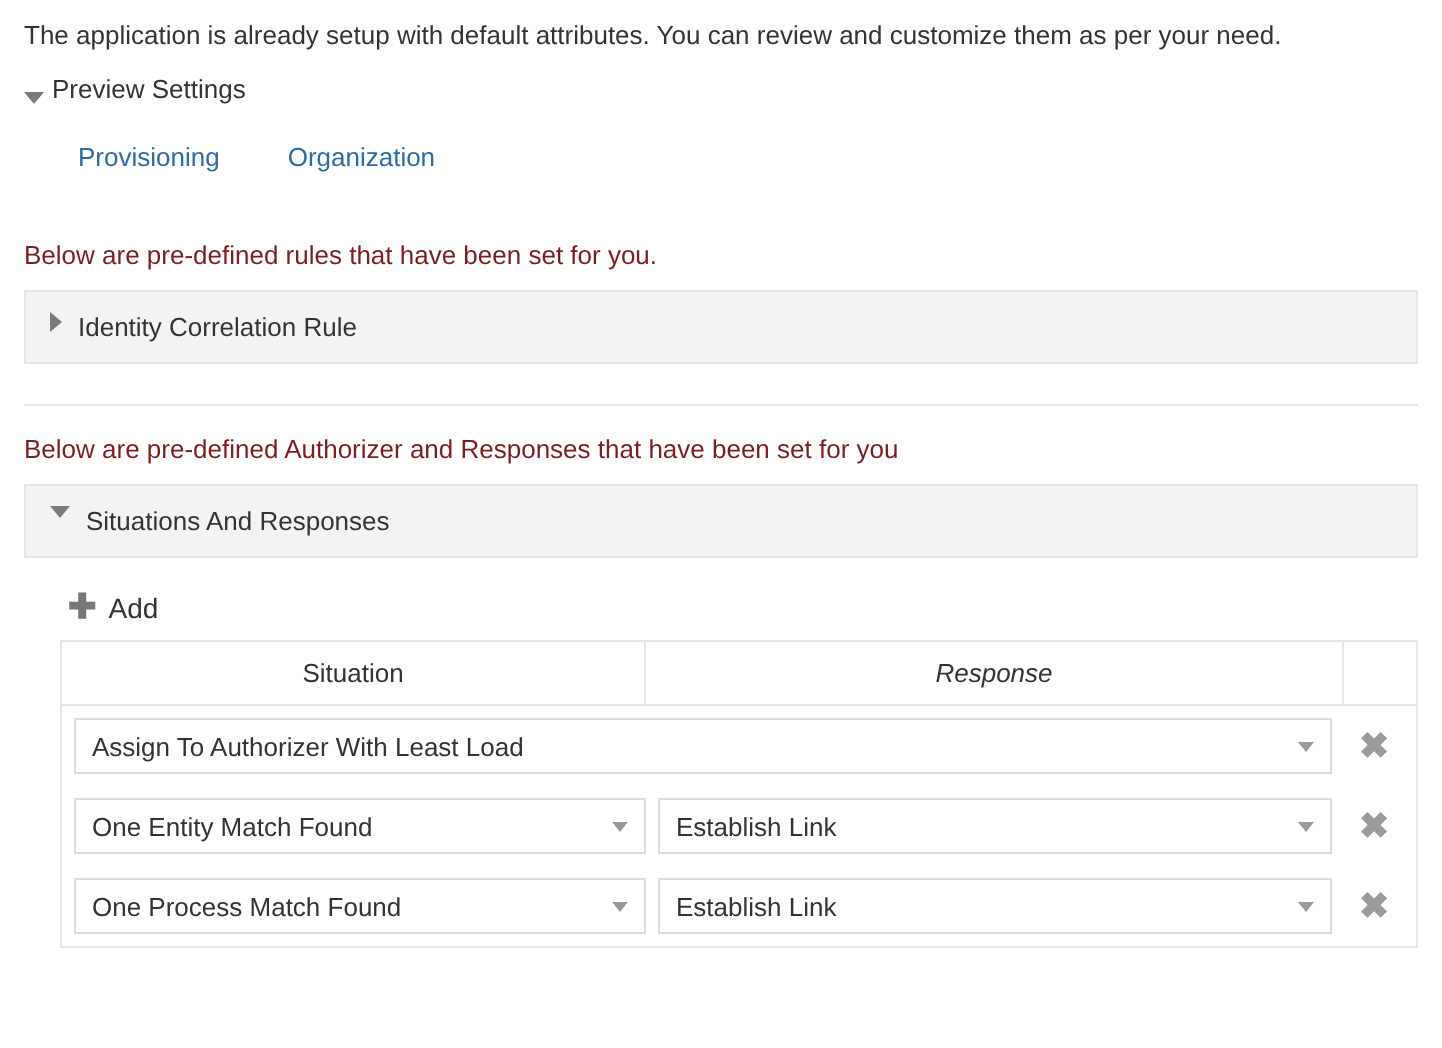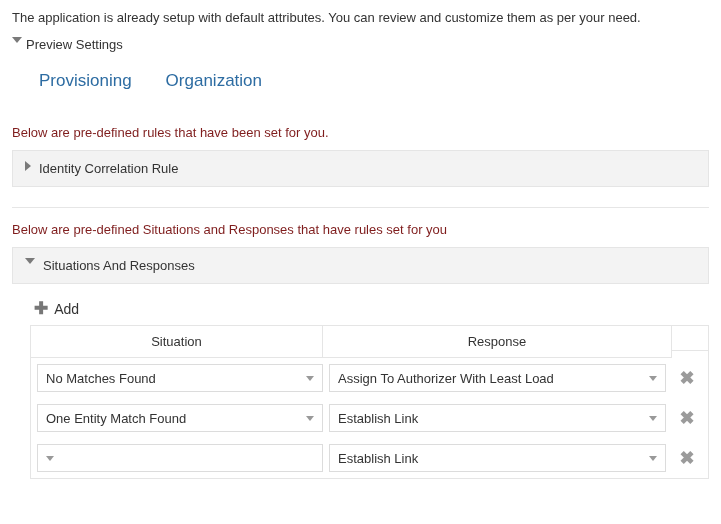--- a/index.html
+++ b/index.html
@@ -7,21 +7,21 @@
     font-family: "Segoe UI", Arial, sans-serif;
     font-size: 13px;
     color: #333;
     background: #fff;
     padding: 10px 12px;
     width: 721px;
   }
   .intro { margin-bottom: 12px; color: #333; }
   .section-head {
     display: flex;
-    align-items: flex-start;
+    align-items: flex-end;
     gap: 4px;
     font-size: 13px;
     color: #333;
     margin-bottom: 8px;
     cursor: pointer;
   }
   .tri-down, .tri-right {
     width: 0; height: 0; display: inline-block;
   }
   .tri-down {
@@ -35,21 +35,21 @@
     border-left: 6px solid #7a7a7a;
   }
   .tabs {
     display: flex;
     padding-left: 10px;
     margin-bottom: 22px;
     align-items: flex-start;
   }
   .tab {
     padding: 10px 16px 12px;
-    font-size: 17px;
+    font-size: 13px;
     color: #2d6ca2;
     cursor: pointer;
     border: 1px solid transparent;
     border-bottom: none;
     position: relative;
   }
   .tab.active {
     border: 1px solid #d8d8d8;
     border-top: 3px solid #1f77c7;
     border-bottom: none;
@@ -88,31 +88,31 @@
     line-height: 1;
     font-weight: bold;
   }
   .table {
     border: 1px solid #e5e5e5;
     margin-left: 18px;
     margin-right: 0;
   }
   .thead {
     display: flex;
-    align-items: center;
+    align-items: flex-end;
   }
   .th {
     text-align: center;
     padding: 8px 6px;
     font-size: 13px;
     color: #333;
     border-bottom: 1px solid #e5e5e5;
   }
   .th.situation { width: 292px; border-right: 1px solid #e5e5e5; }
-  .th.response  { flex: 1; border-right: 1px solid #e5e5e5; }
+  .th.response  { flex: 1; border-right: 1px solid #e5e5e5; font-style: italic; }
   .th.del { width: 36px; }
   .trow {
     display: flex;
     align-items: center;
     padding: 6px 6px;
     gap: 6px;
   }
   .cell-sit { width: 286px; }
   .cell-resp { flex: 1; }
   .cell-del { width: 30px; text-align: center; }
@@ -160,21 +160,21 @@
 
 <p class="desc">Below are pre-defined rules that have been set for you.</p>
 
 <div class="panel-bar">
   <span class="tri-right"></span>
   <span class="title">Identity Correlation Rule</span>
 </div>
 
 <hr class="hr">
 
-<p class="desc">Below are pre-defined Situations and Responses that have rules set for you</p>
+<p class="desc">Below are pre-defined Authorizer and Responses that have been set for you</p>
 
 <div class="panel-bar">
   <span class="tri-down"></span>
   <span class="title">Situations And Responses</span>
 </div>
 
 <div class="panel-gap"></div>
 
 <div class="add-row">
   <span class="plus-icon">✚</span>
@@ -182,26 +182,20 @@
 </div>
 
 <div class="table">
   <div class="thead">
     <div class="th situation">Situation</div>
     <div class="th response">Response</div>
     <div class="th del"></div>
   </div>
 
   <div class="trow">
-    <div class="cell-sit">
-      <div class="select">
-        <span>No Matches Found</span>
-        <span class="caret"></span>
-      </div>
-    </div>
     <div class="cell-resp">
       <div class="select">
         <span>Assign To Authorizer With Least Load</span>
         <span class="caret"></span>
       </div>
     </div>
     <div class="cell-del">
       <span class="xicon">✖</span>
     </div>
   </div>
@@ -220,20 +214,21 @@
       </div>
     </div>
     <div class="cell-del">
       <span class="xicon">✖</span>
     </div>
   </div>
 
   <div class="trow">
     <div class="cell-sit">
       <div class="select">
+        <span>One Process Match Found</span>
         <span class="caret"></span>
       </div>
     </div>
     <div class="cell-resp">
       <div class="select">
         <span>Establish Link</span>
         <span class="caret"></span>
       </div>
     </div>
     <div class="cell-del">

